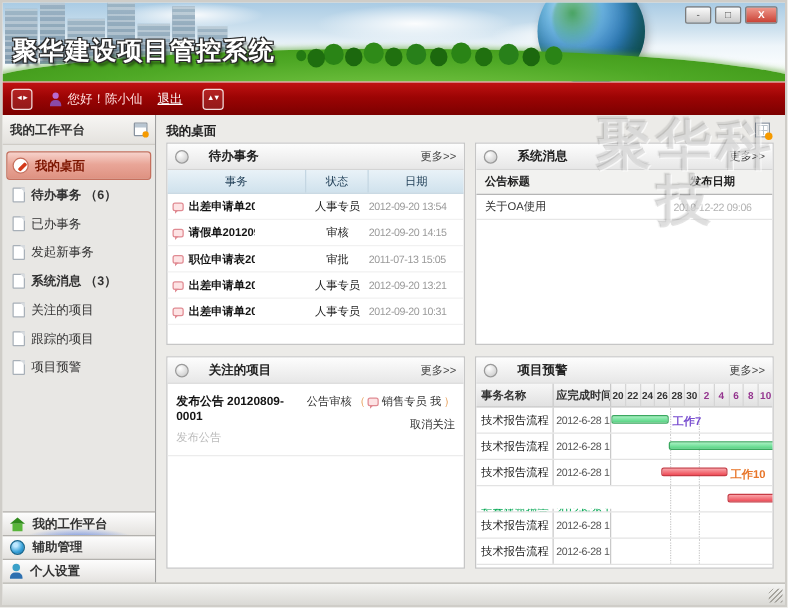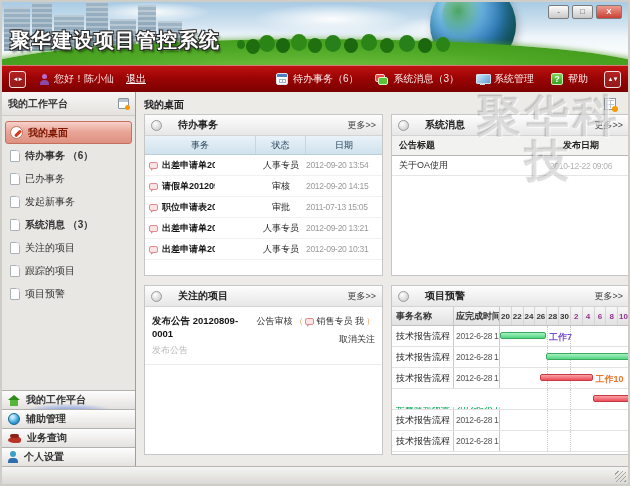--- a/index.html
+++ b/index.html
@@ -72,21 +72,21 @@
   .icon-monitor:before{content:"";position:absolute;left:0;top:0;width:13px;height:8px;border:1px solid #cfe2f2;border-radius:1px;
      background:linear-gradient(135deg,#cfe6f8,#5f9ed0);}
   .icon-monitor:after{content:"";position:absolute;left:4px;bottom:0;width:5px;height:2px;background:#cfd8e0;}
   .icon-help{width:12px;height:12px;border-radius:2px;background:linear-gradient(#7ed65a,#37a01c);border:1px solid #cdeebf;
      color:#fff;font-size:9px;font-weight:bold;line-height:11px;text-align:center;}
 
   
   .content{display:flex;height:374px;}
 
   
-  .sidebar{width:134px;background:#e8e7e4;border-right:1px solid #9f9f9f;display:flex;flex-direction:column;}
+  .sidebar{width:123px;background:#e8e7e4;border-right:1px solid #9f9f9f;display:flex;flex-direction:column;}
   .sb-header{flex:0 0 24px;display:flex;align-items:center;padding:0 6px;gap:4px;
     background:linear-gradient(#f7f6f4,#e4e2de);border-bottom:1px solid #cfccc6;font-weight:bold;font-size:10px;color:#333;}
   .sb-header .sp{flex:1;}
   .icon-winpanel{width:11px;height:11px;background:#fff;border:1px solid #8a94a0;border-radius:1px;position:relative;cursor:pointer;}
   .icon-winpanel:before{content:"";position:absolute;left:0;top:0;right:0;height:3px;background:#b9c6d2;}
   .icon-winpanel:after{content:"";position:absolute;right:-2px;bottom:-2px;width:5px;height:5px;border-radius:50%;background:#f59a00;}
   .sb-items{padding:5px 3px 0 3px;}
   .sb-item{height:23px;display:flex;align-items:center;gap:5px;padding:0 4px;font-size:10px;color:#333;
     border:1px solid transparent;border-radius:3px;cursor:pointer;white-space:nowrap;}
   .sb-item.bold{font-weight:bold;}
@@ -215,38 +215,20 @@
     </div>
   </div>
 
   <div class="toolbar">
     <div class="tb-toggle">◄►</div>
     <div class="tb-user">
       <span class="ic icon-person-tb"></span>
       <span class="greeting">您好！陈小仙</span>
     </div>
     <span class="logout">退出</span>
-    <div class="tb-menu">
-        <div class="tb-item">
-          <span class="ic icon-cal"></span>
-          <span class="lbl">待办事务（6）</span>
-        </div>
-        <div class="tb-item">
-          <span class="ic icon-msgs"></span>
-          <span class="lbl">系统消息（3）</span>
-        </div>
-        <div class="tb-item">
-          <span class="ic icon-monitor"></span>
-          <span class="lbl">系统管理</span>
-        </div>
-        <div class="tb-item">
-          <span class="ic icon-help">?</span>
-          <span class="lbl">帮助</span>
-        </div>
-      </div>
     <div class="tb-toggle tb-collapse">▲▼</div>
   </div>
 
   <div class="content">
 
     <div class="sidebar">
       <div class="sb-header">
         <span>我的工作平台</span>
         <span class="sp"></span>
         <span class="icon-winpanel"></span>
@@ -286,24 +268,20 @@
           </div>
         </div>
       <div class="sb-bottom">
           <div class="nav-btn active">
             <span class="icon-home"></span>
             <span>我的工作平台</span>
           </div>
           <div class="nav-btn">
             <span class="icon-globe2"></span>
             <span>辅助管理</span>
-          </div>
-          <div class="nav-btn">
-            <span class="icon-binoculars"></span>
-            <span>业务查询</span>
           </div>
           <div class="nav-btn">
             <span class="icon-person-blue"></span>
             <span>个人设置</span>
           </div>
         </div>
     </div>
 
     <div class="main">
       <div class="main-title">我的桌面</div>

